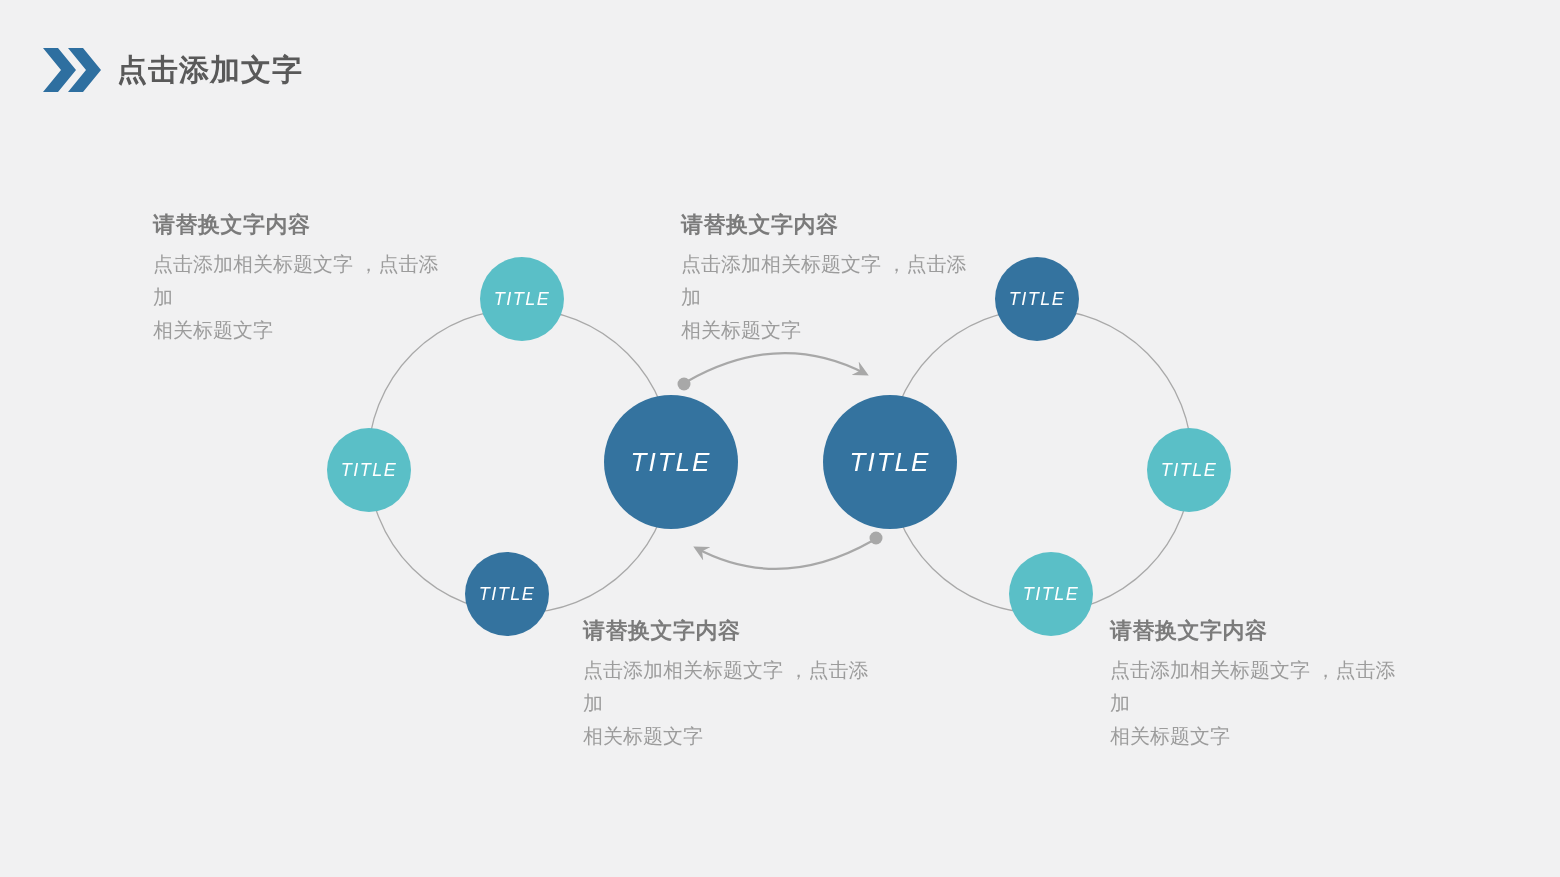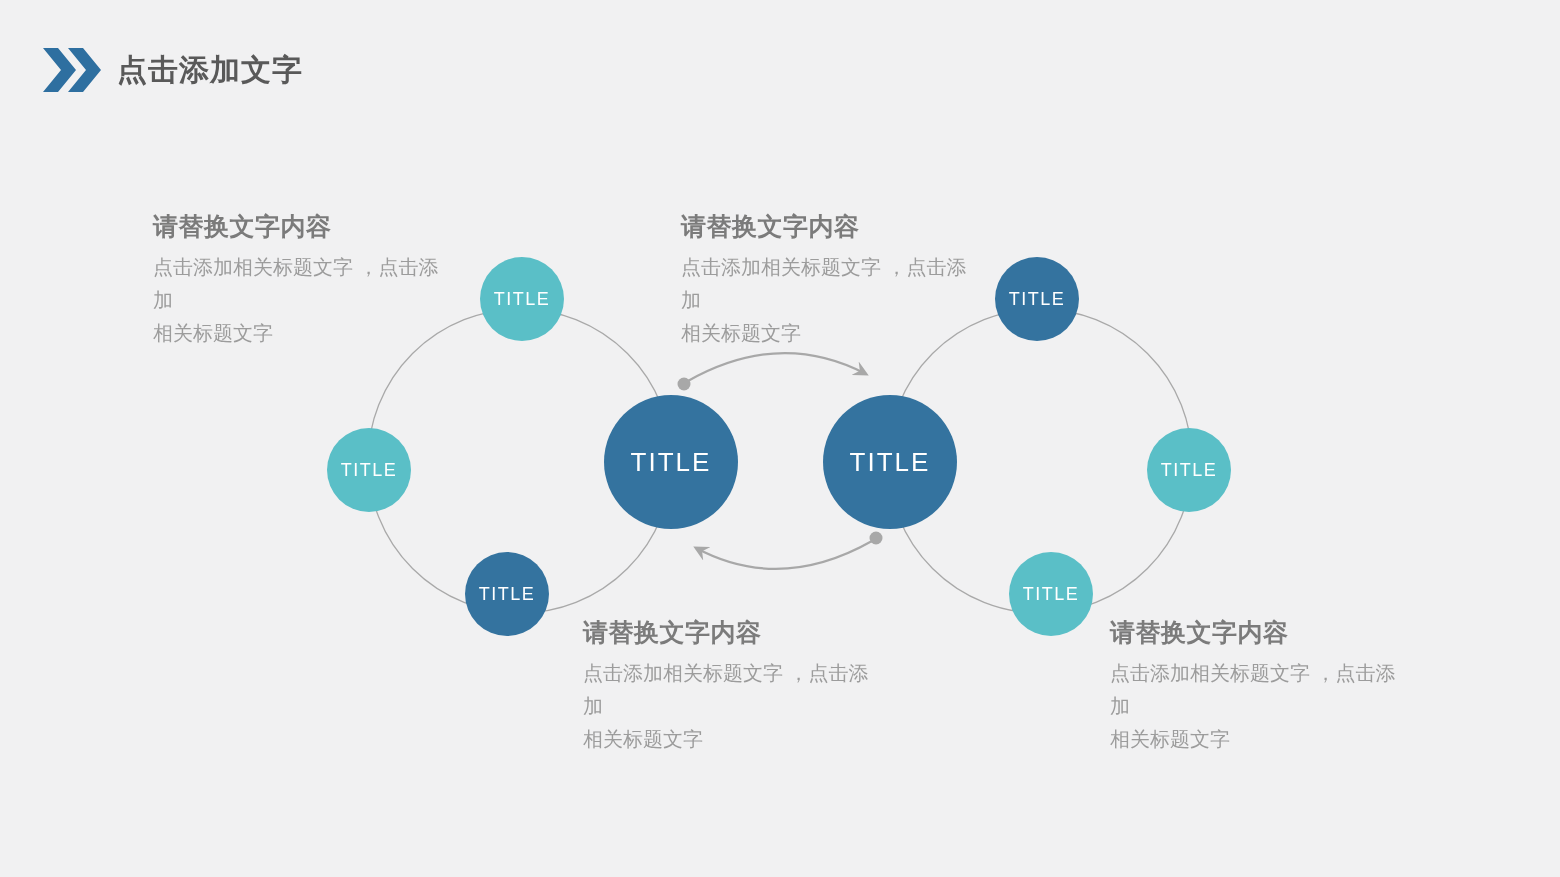--- a/index.html
+++ b/index.html
@@ -16,36 +16,36 @@
   .chevron-icon{width:58px;height:44px;display:block;}
   .slide-title{
     margin:0 0 0 16px;
     font-size:30px;font-weight:700;color:#595959;letter-spacing:1px;
   }
 
   
   .text-block{position:absolute;width:300px;z-index:4;}
   .text-block h3{
     margin:0 0 8px 0;
-    font-size:25px;font-weight:700;color:#7b7b7b;letter-spacing:0.5px;
+    font-size:22px;font-weight:700;color:#7b7b7b;letter-spacing:0.5px;
   }
   .text-block .body-line{
     font-size:20px;color:#9c9c9c;line-height:33px;
   }
   .tb-top-left{left:153px;top:210px;}
   .tb-top-center{left:681px;top:210px;}
   .tb-bottom-center{left:583px;top:616px;}
   .tb-bottom-right{left:1110px;top:616px;}
 
   
   .diagram-lines{position:absolute;left:0;top:0;z-index:1;}
   .node{
     position:absolute;border-radius:50%;
     display:flex;align-items:center;justify-content:center;
-    color:#ffffff;z-index:2;
+    color:#ffffff;z-index:2;font-style:italic;
   }
   .node.dark{background:#34739f;}
   .node.teal{background:#5abfc7;}
   .node.large{width:134px;height:134px;font-size:26px;letter-spacing:2px;}
   .node.small{width:84px;height:84px;font-size:18px;letter-spacing:1.5px;}
 
   .n-left-hub{left:604px;top:395px;}
   .n-right-hub{left:823px;top:395px;}
   .n-l-top{left:480px;top:257px;}
   .n-l-left{left:327px;top:428px;}

